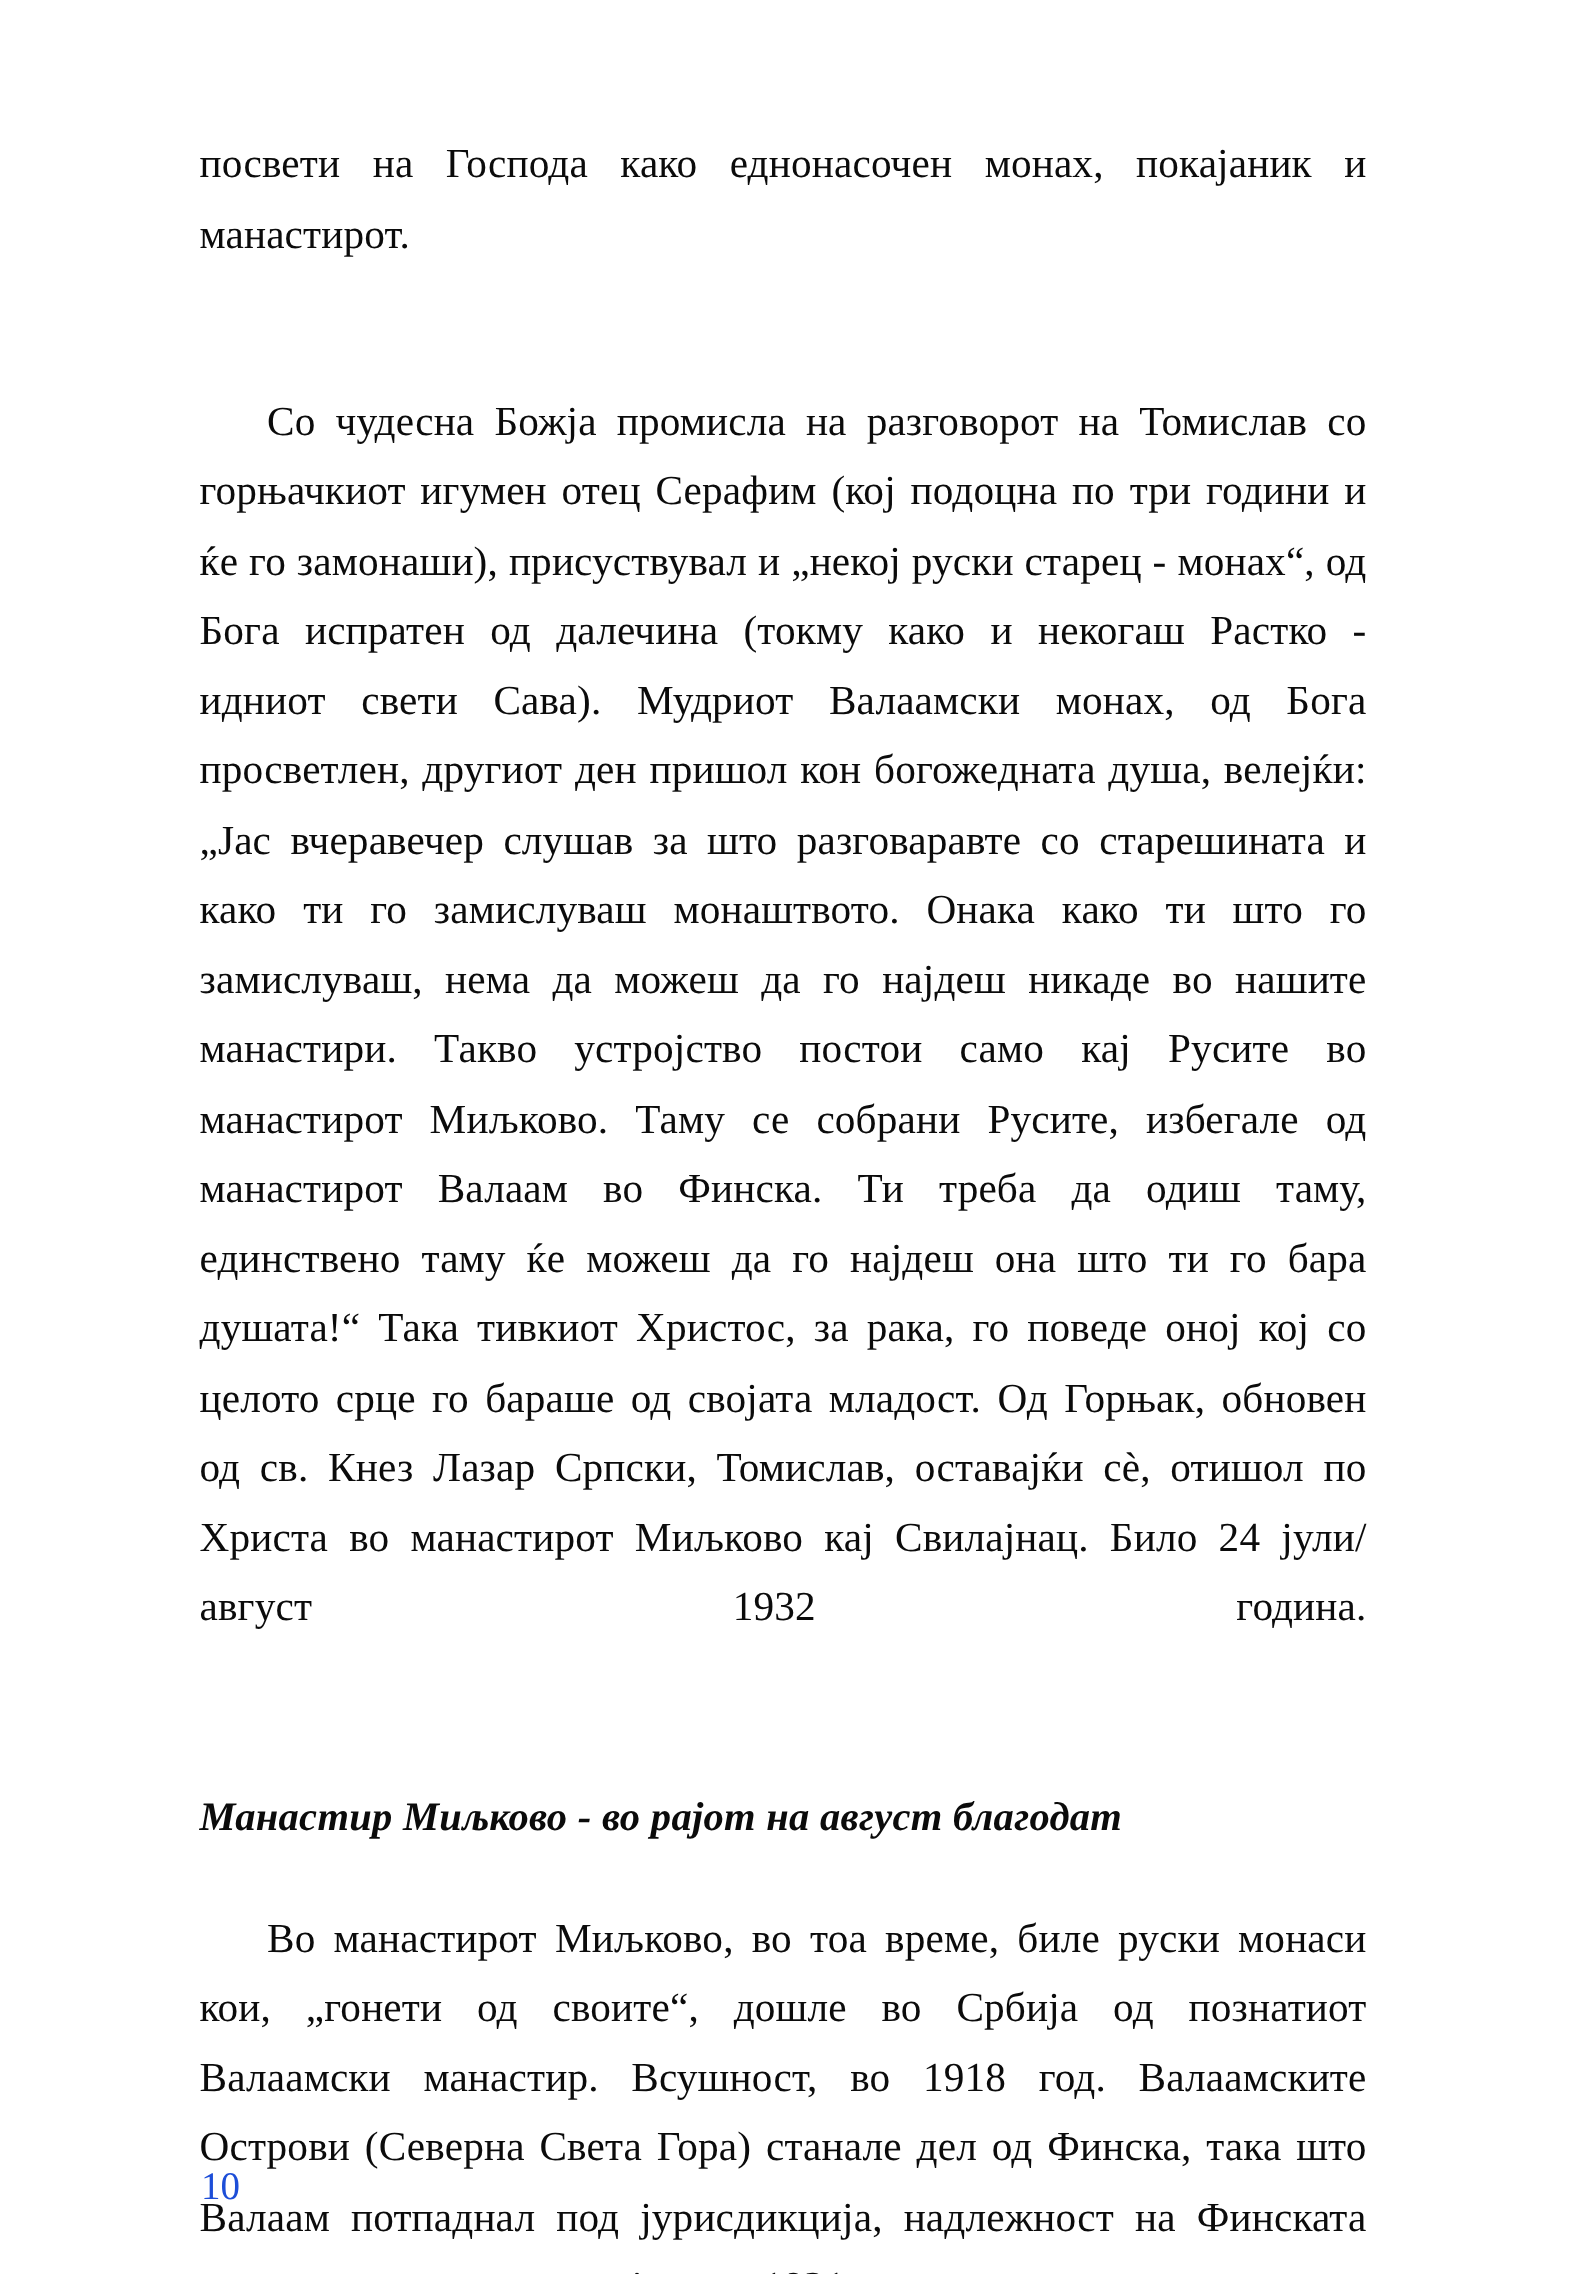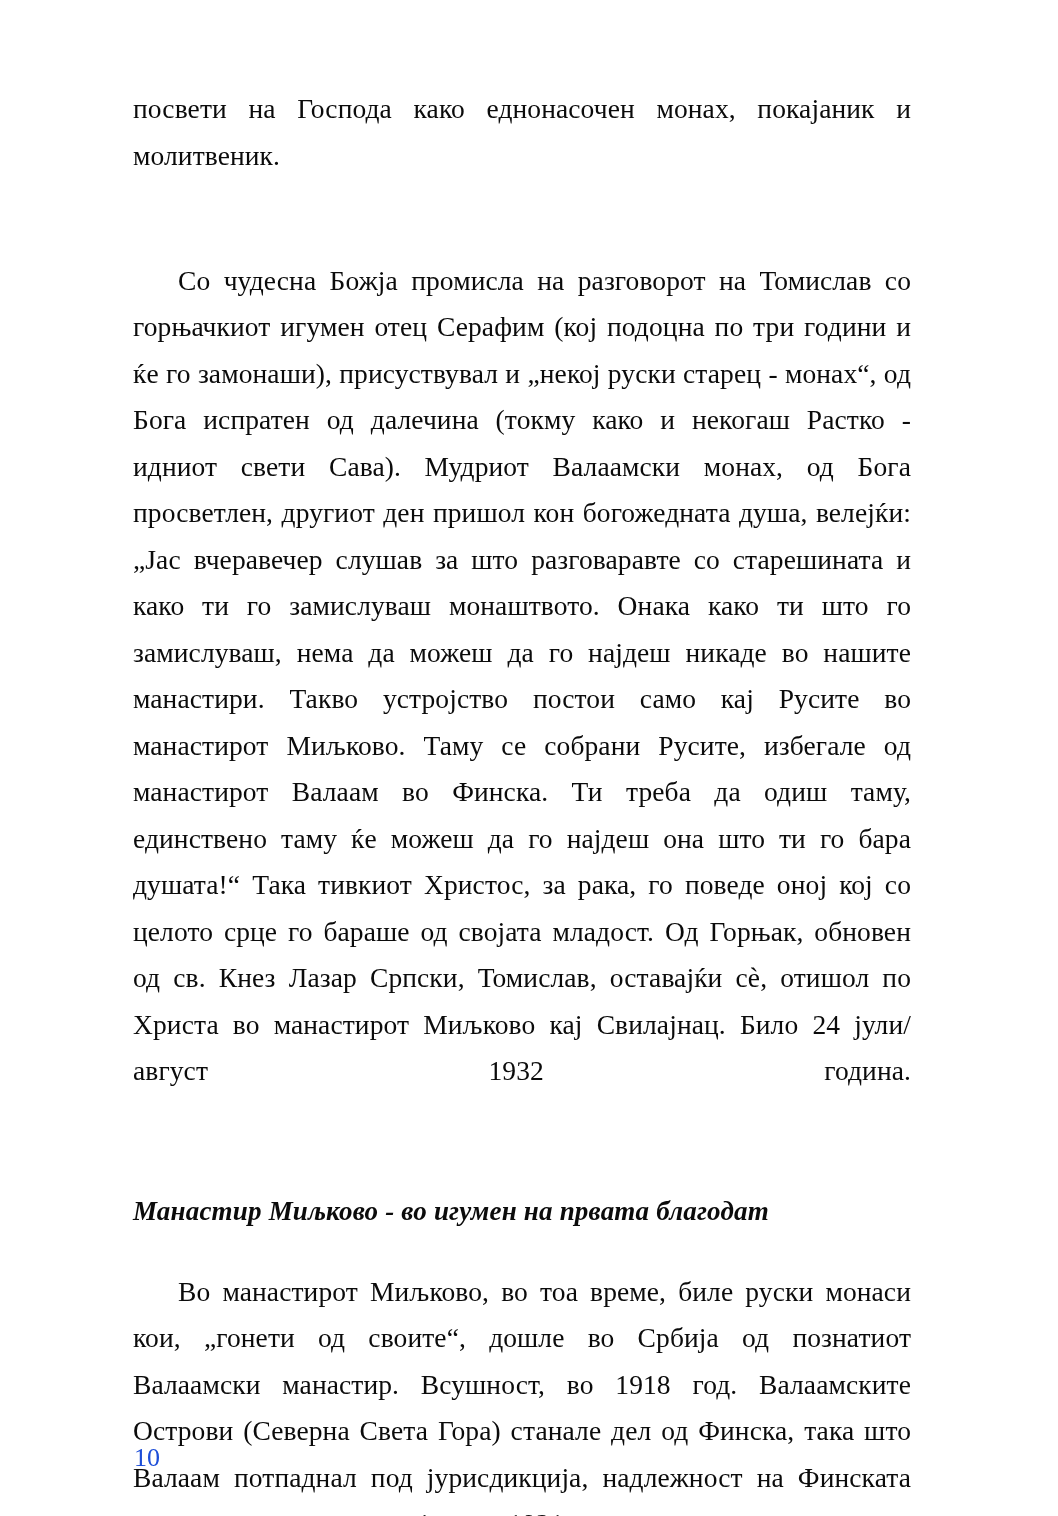--- a/index.html
+++ b/index.html
@@ -80,27 +80,27 @@
     color: #1d4ed8;
   }
 </style>
 </head>
 <body>
 
 <div class="page">
 
   <div class="text-block">
 
-    <p class="para">посвети на Господа како еднонасочен монах, покајаник и молитвеник.</p>
+    <p class="para">посвети на Господа како еднонасочен монах, покајаник и манастирот.</p>
 
     <p class="para indent">Со чудесна Божја промисла на разговорот на Томислав со горњачкиот игумен отец Серафим (кој подоцна по три години и ќе го замонаши), присуствувал и „некој руски старец - монах“, од Бога испратен од далечина (токму како и некогаш Растко - идниот свети Сава). Мудриот Валаамски монах, од Бога просветлен, другиот ден пришол кон богожедната душа, велејќи: „Јас вчеравечер слушав за што разговаравте со старешината и како ти го замислуваш монаштвото. Онака како ти што го замислуваш, нема да можеш да го најдеш никаде во нашите манастири. Такво устројство постои само кај Русите во манастирот Миљково. Таму се собрани Русите, избегале од манастирот Валаам во Финска. Ти треба да одиш таму, единствено таму ќе можеш да го најдеш она што ти го бара душата!“ Така тивкиот Христос, за рака, го поведе оној кој со целото срце го бараше од својата младост. Од Горњак, обновен од св. Кнез Лазар Српски, Томислав, оставајќи сѐ, отишол по Христа во манастирот Миљково кај Свилајнац. Било 24 јули/август 1932 година.</p>
 
     <div class="gap-before-heading"></div>
 
-    <h2 class="section-heading">Манастир Миљково - во игумен на првата благодат</h2>
+    <h2 class="section-heading">Манастир Миљково - во рајот на август благодат</h2>
 
     <div class="gap-after-heading"></div>
 
     <p class="para indent">Во манастирот Миљково, во тоа време, биле руски монаси кои, „гонети од своите“, дошле во Србија од познатиот Валаамски манастир. Всушност, во 1918 год. Валаамските Острови (Северна Света Гора) станале дел од Финска, така што Валаам потпаднал под јурисдикција, надлежност на Финската православна црква, која во 1921 год. го примила „новиот календар“. Финската црковна власт во 1925 год. по големата борба, му го наметнала на Валаам „новиот календар“, а повеќето руски монаси, верни на црковниот календар на Руската православна црква, не сакале да го прифатат ова административно насилство, така што во периодот од 1925 до 1927 год. биле протерани од манастирот. Поголемиот број од тие монаси, по Божја промисла, дошле во Србија и од нашата црква биле примени и распоредени по манастирите. Некои од овие, „гонети заради Христос“, дошле во манастирот Миљково.</p>
 
   </div>
 
   <div class="page-number">10</div>
 
 </div>

